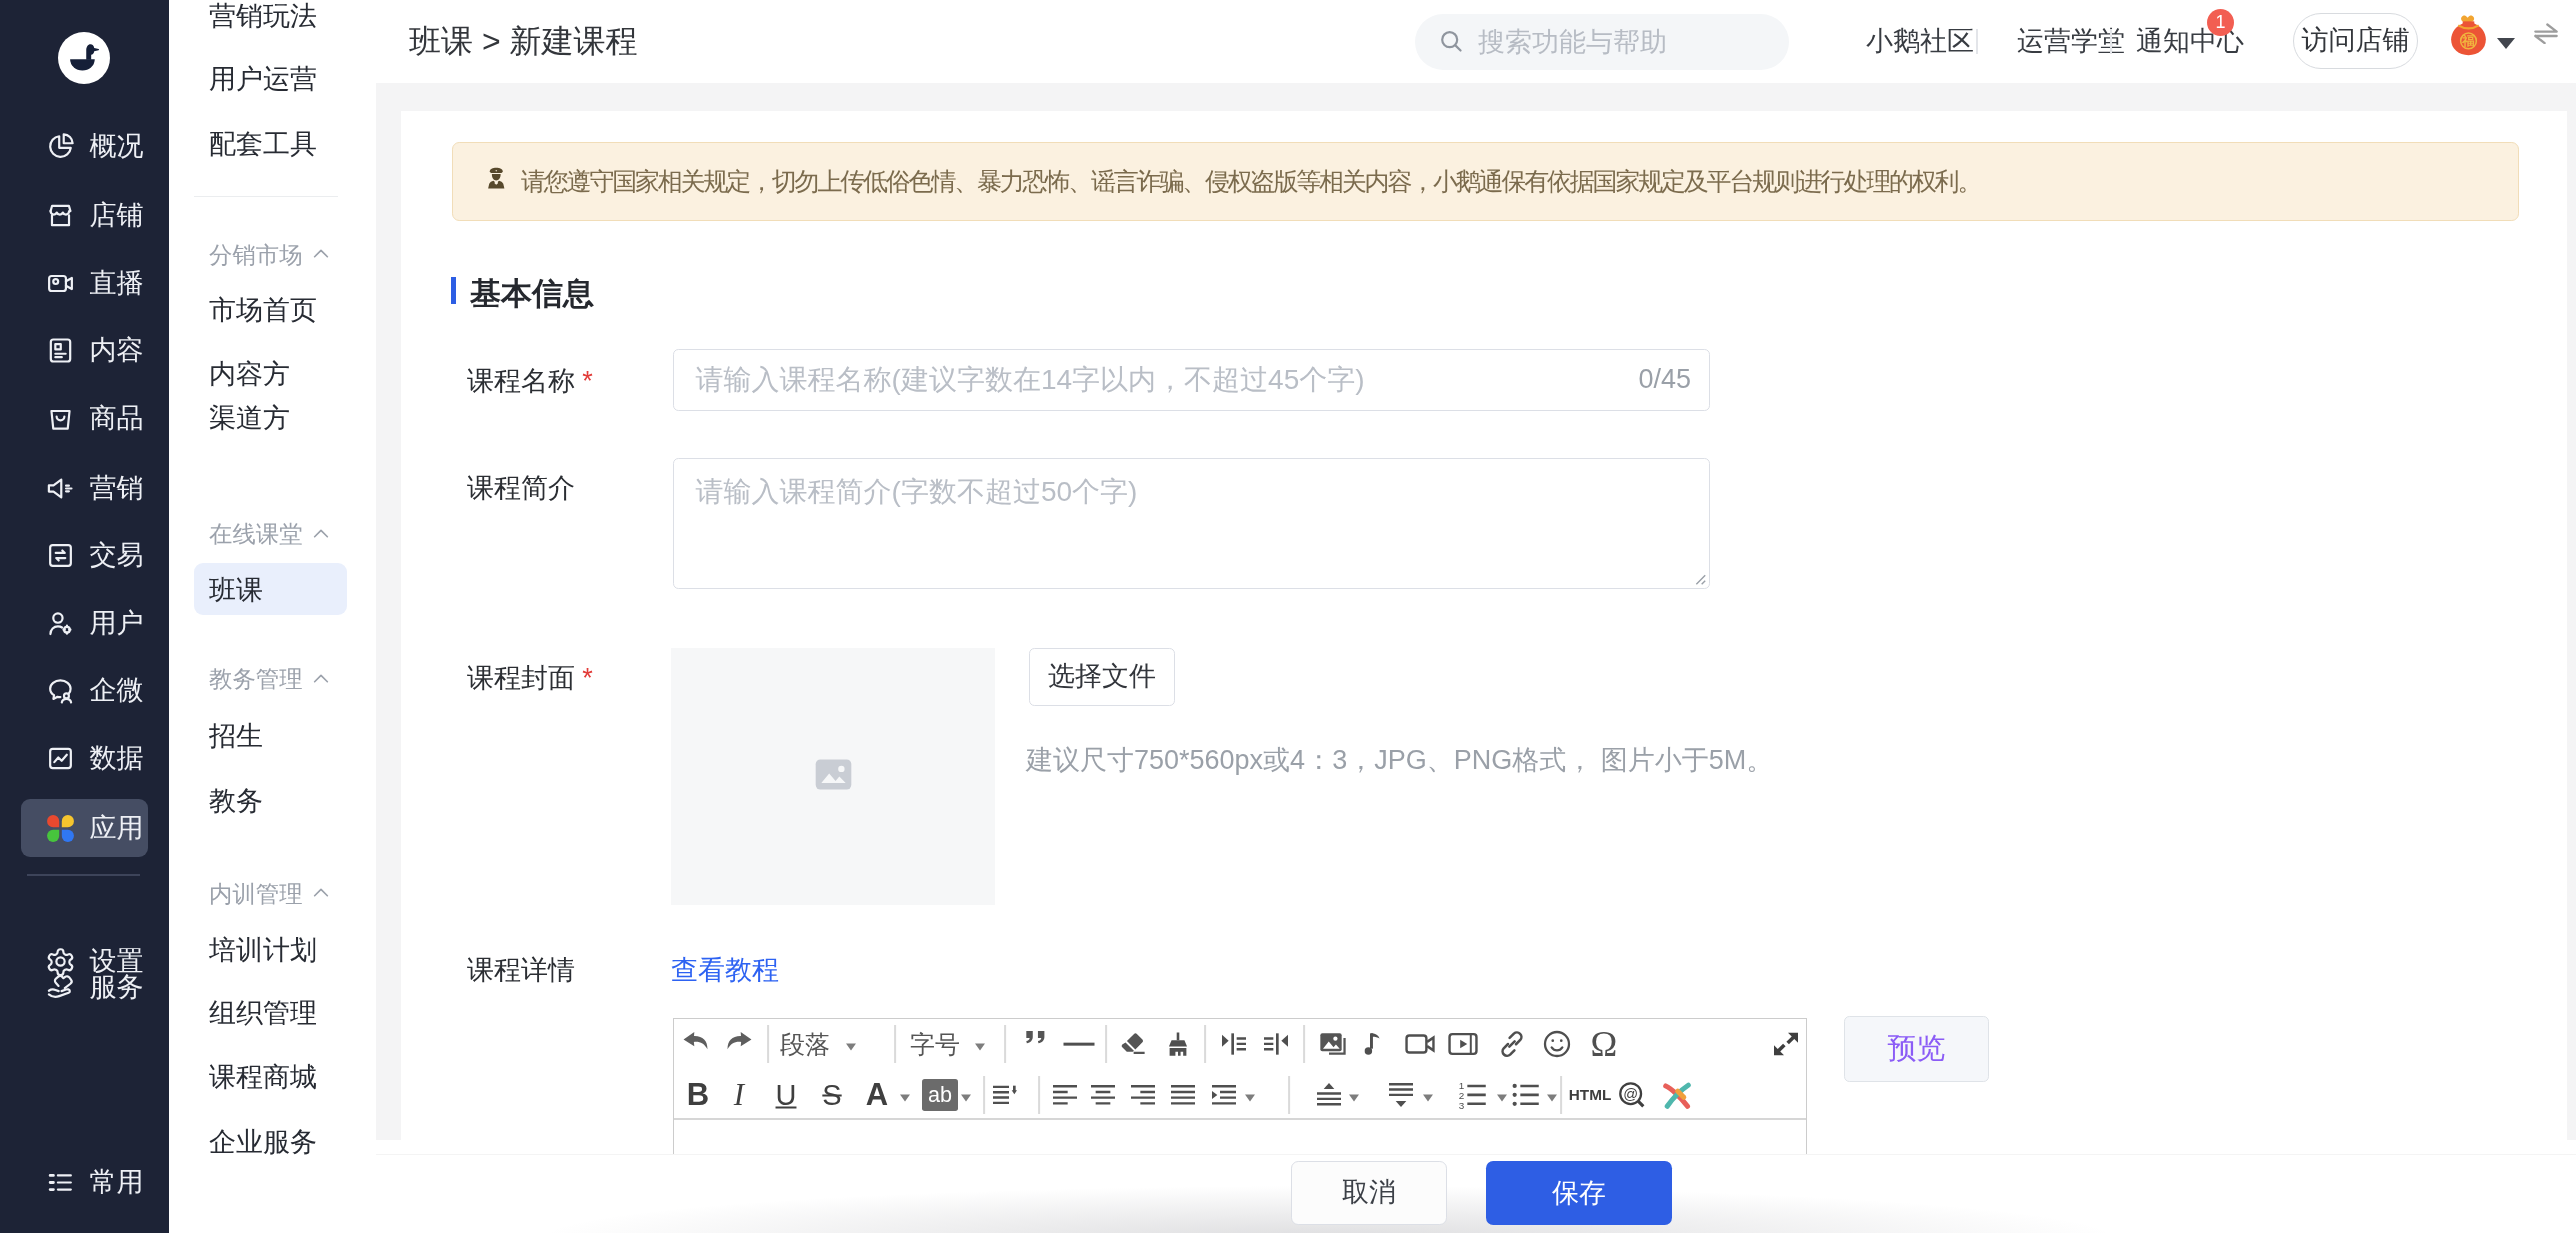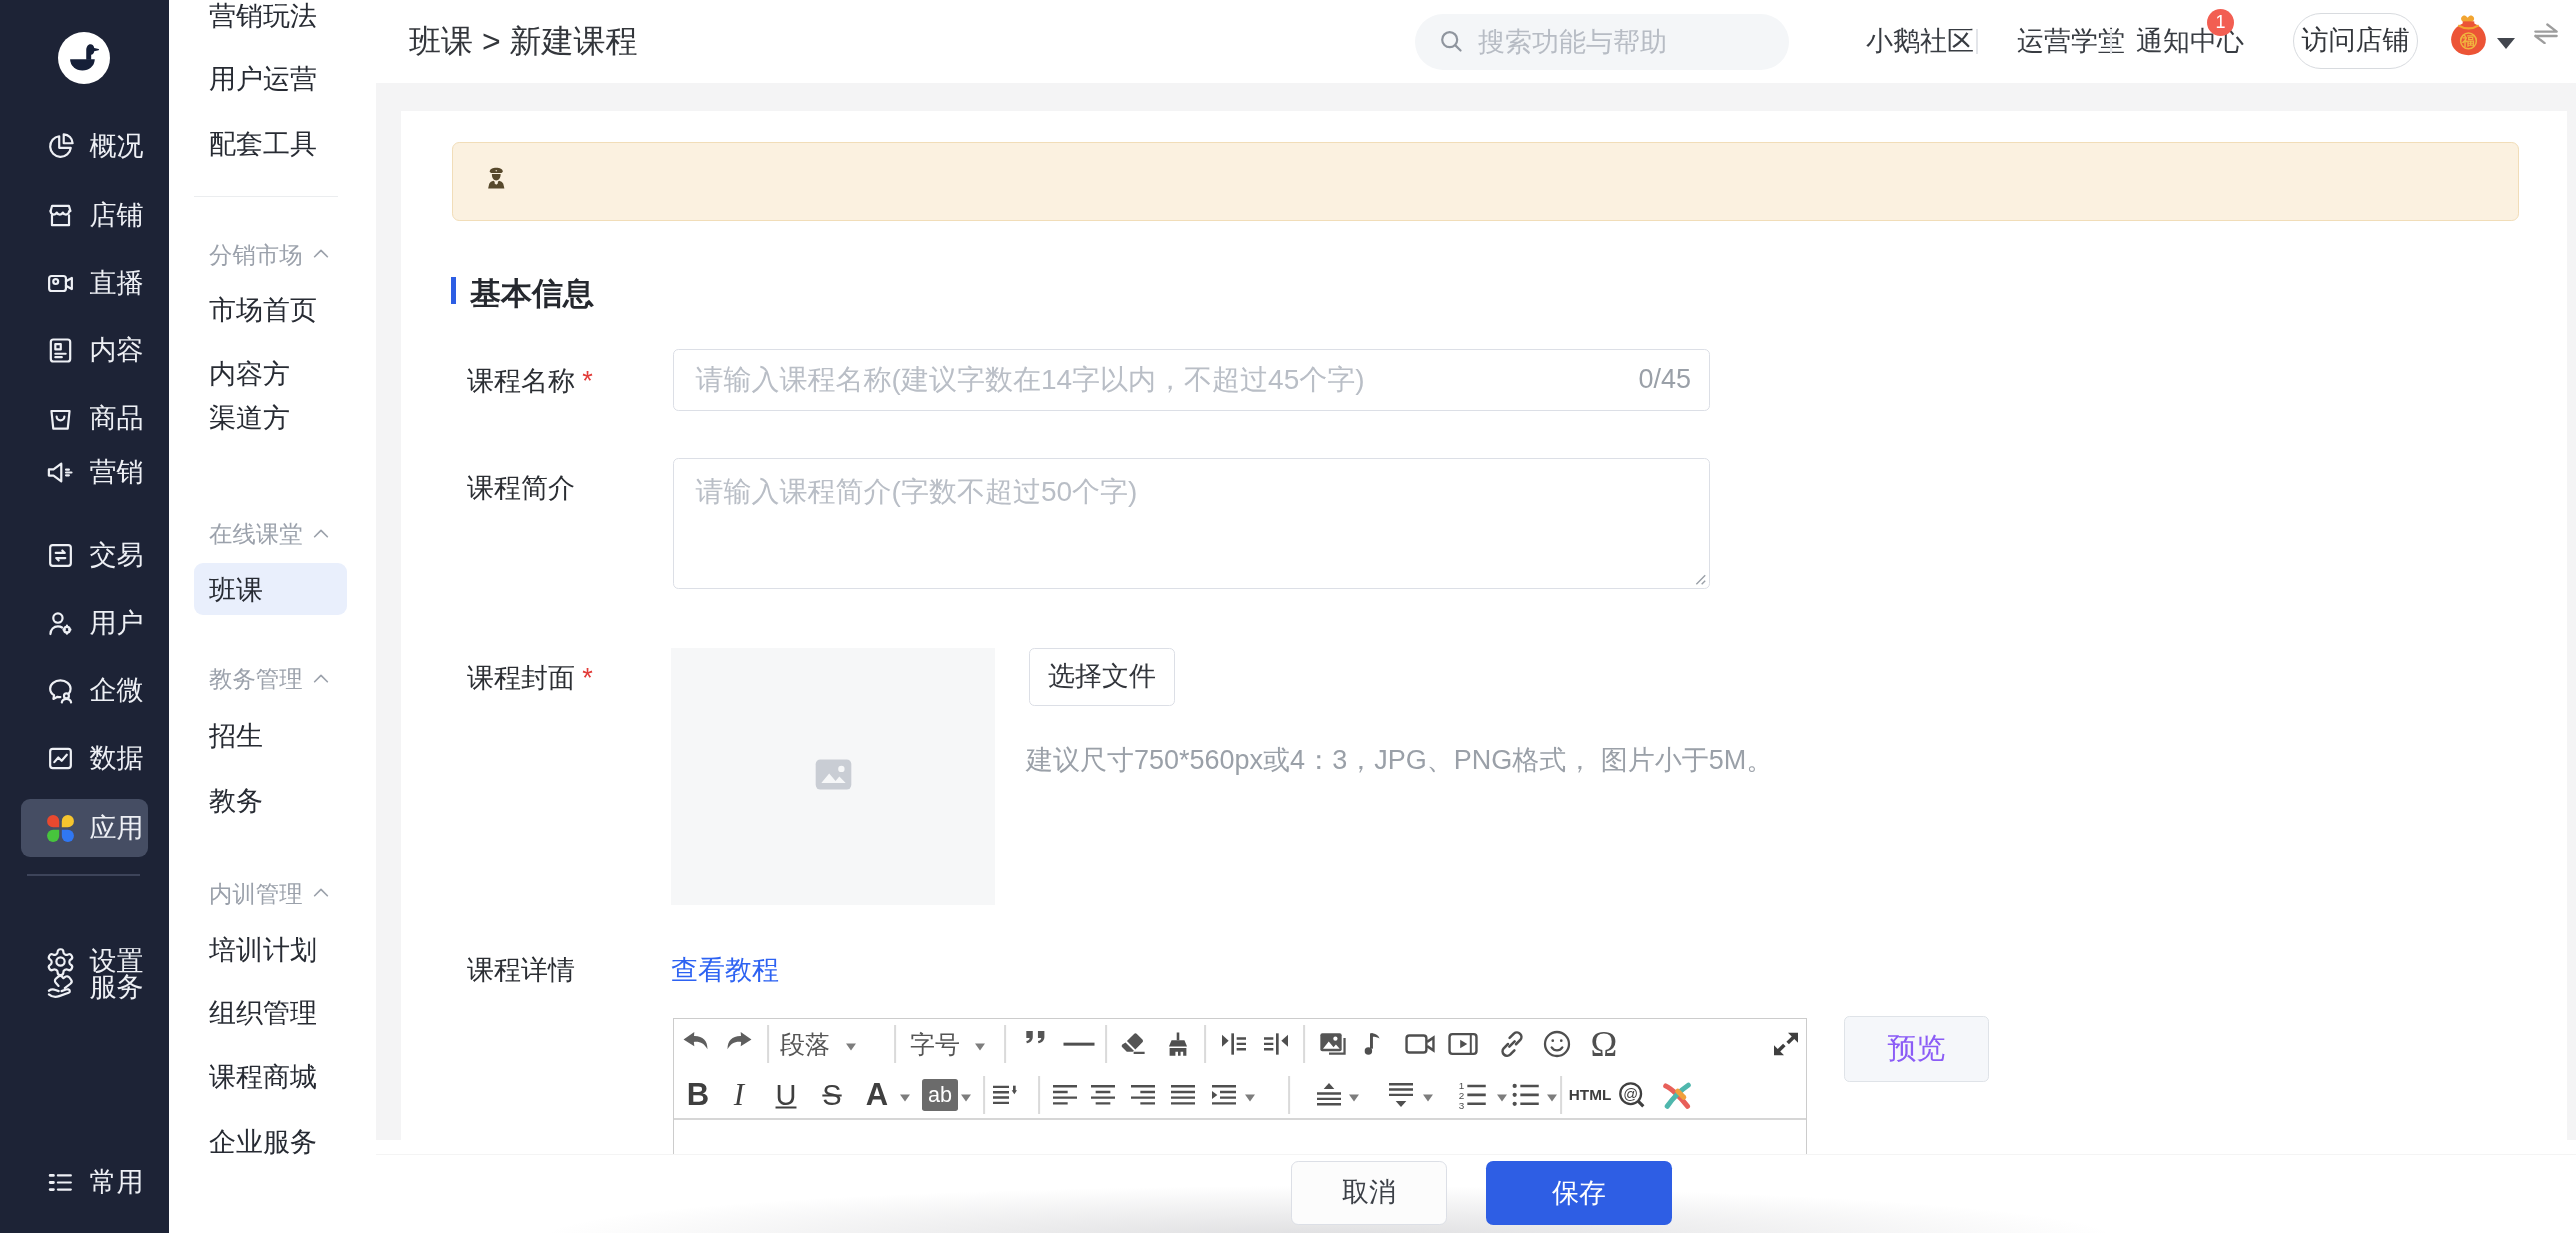--- a/index.html
+++ b/index.html
@@ -106,21 +106,21 @@
       </svg>
       <span>内容</span>
     </div>
   <div class="ditem" style="top:384px;">
       <svg viewBox="0 0 24 24" fill="none" stroke="#eef0f5" stroke-width="1.7" stroke-linecap="round" stroke-linejoin="round">
         <path d="M5 6.2h14l-1.4 13.6H6.4L5 6.2z"></path>
         <path d="M9 10.5a3 3 0 0 0 6 0"></path>
       </svg>
       <span>商品</span>
     </div>
-  <div class="ditem" style="top:438px;">
+  <div class="ditem" style="top:454px;">
       <svg viewBox="0 0 24 24" fill="none" stroke="#eef0f5" stroke-width="1.7" stroke-linecap="round" stroke-linejoin="round">
         <path d="M3 9.6v4.8h3.6l6 4.4V5.2l-6 4.4H3z"></path>
         <path d="M16.3 9.8h2.2M16.3 12h4.2M16.3 14.2h2.2"></path>
       </svg>
       <span>营销</span>
     </div>
   <div class="ditem" style="top:521px;">
       <svg viewBox="0 0 24 24" fill="none" stroke="#eef0f5" stroke-width="1.7" stroke-linecap="round" stroke-linejoin="round">
         <rect x="4" y="4" width="16" height="16" rx="2"></rect>
         <path d="M8.3 10h7l-1.9-1.9M15.7 14h-7l1.9 1.9"></path>
@@ -251,20 +251,21 @@
 </div>
 
 <div id="banner">
   <svg style="position:absolute;left:32px;top:22.5px;" width="22.5" height="24" viewBox="0 0 24 26" fill="#57492c">
       <path d="M5 5.6C5 3.6 8.1 2 12 2s7 1.6 7 3.6c0 .8-.5 1.5-1.4 2.1H6.4C5.5 7.1 5 6.4 5 5.6z"></path>
       <path d="M7.3 8.6h9.4v1.2c0 3.2-2 5.8-4.7 5.8s-4.7-2.6-4.7-5.8z"></path>
       <path d="M3.2 24.5l1.2-5.2c.9-1.6 2.5-2.7 4.6-3.2l3 2.7 3-2.7c2.1.5 3.7 1.6 4.6 3.2l1.2 5.2z"></path>
       <path d="M10.7 16.2h2.6l.6 2.5-1.9 1.7-1.9-1.7z" fill="#fbf1e0"></path>
       <path d="M11 5.1l1-.8 1 .8-1 .8z" fill="#fbf1e0"></path>
     </svg>
+  <div class="txt">请您遵守国家相关规定，切勿上传低俗色情、暴力恐怖、谣言诈骗、侵权盗版等相关内容，小鹅通保有依据国家规定及平台规则进行处理的权利。</div>
 </div>
 
 <div id="sechead">
     <div class="bar"></div>
     <div class="t">基本信息</div>
   </div>
 
 <div class="flabel" style="top:363px;">课程名称<span class="req">*</span></div>
 <div id="inp1">
     <div class="ph">请输入课程名称(建议字数在14字以内，不超过45个字)</div>

